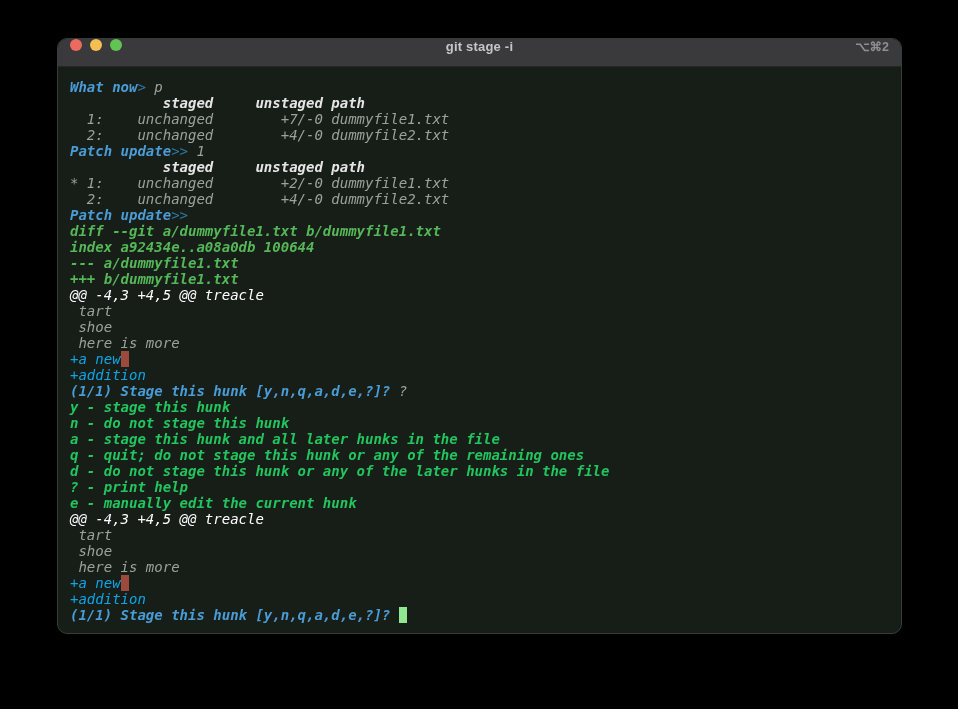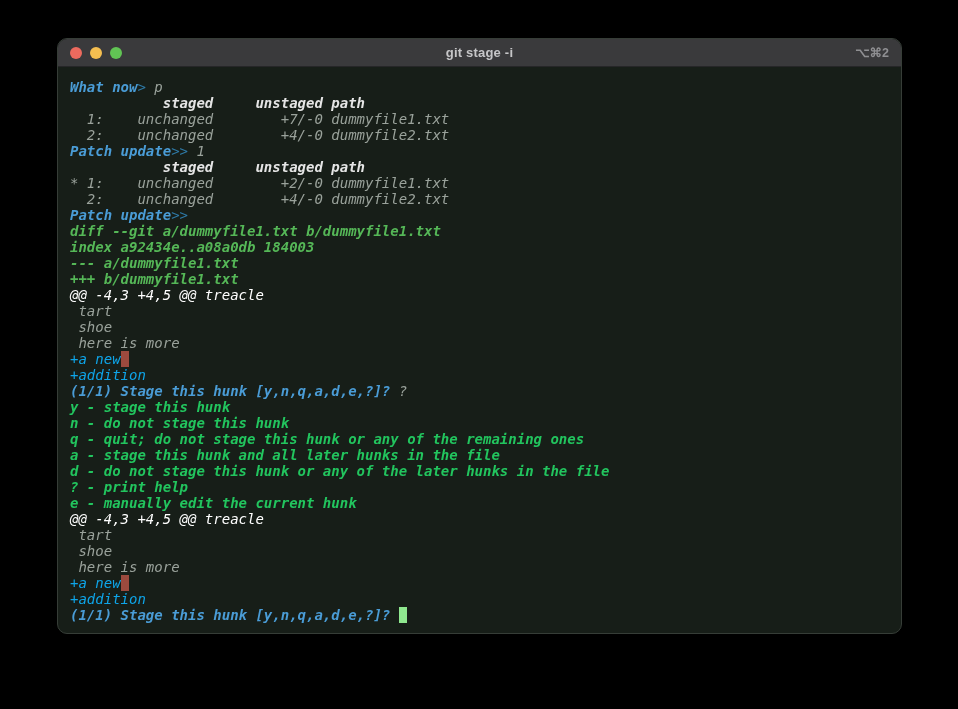--- a/index.html
+++ b/index.html
@@ -17,21 +17,20 @@
     background: #171E18;
     border: 1px solid #363d37;
     box-shadow: 0 18px 40px rgba(0,0,0,0.8);
     overflow: hidden;
   }
   .titlebar {
     height: 28px;
     background: #3a3a3c;
     border-bottom: 1px solid #262628;
     display: flex;
-    align-items: center;
     position: relative;
   }
   .traffic {
     display: flex;
     gap: 8px;
     padding-left: 12px;
   }
   .light {
     width: 12px; height: 12px;
     border-radius: 50%;
@@ -93,34 +92,34 @@
       <div class="line"><span class="seg-prompt">What now</span><span class="seg-dim">&gt;</span><span class="seg-fg"> p</span></div>
       <div class="line"><span class="seg-thead">           staged     unstaged path</span></div>
       <div class="line"><span class="seg-fg">  1:    unchanged        +7/-0 dummyfile1.txt</span></div>
       <div class="line"><span class="seg-fg">  2:    unchanged        +4/-0 dummyfile2.txt</span></div>
       <div class="line"><span class="seg-prompt">Patch update</span><span class="seg-dim">&gt;&gt;</span><span class="seg-fg"> 1</span></div>
       <div class="line"><span class="seg-thead">           staged     unstaged path</span></div>
       <div class="line"><span class="seg-fg">* 1:    unchanged        +2/-0 dummyfile1.txt</span></div>
       <div class="line"><span class="seg-fg">  2:    unchanged        +4/-0 dummyfile2.txt</span></div>
       <div class="line"><span class="seg-prompt">Patch update</span><span class="seg-dim">&gt;&gt;</span></div>
       <div class="line"><span class="seg-meta">diff --git a/dummyfile1.txt b/dummyfile1.txt</span></div>
-      <div class="line"><span class="seg-meta">index a92434e..a08a0db 184003</span></div>
+      <div class="line"><span class="seg-meta">index a92434e..a08a0db 100644</span></div>
       <div class="line"><span class="seg-meta">--- a/dummyfile1.txt</span></div>
       <div class="line"><span class="seg-meta">+++ b/dummyfile1.txt</span></div>
       <div class="line"><span class="seg-hunk">@@ -4,3 +4,5 @@ treacle</span></div>
       <div class="line"><span class="seg-fg"> tart</span></div>
       <div class="line"><span class="seg-fg"> shoe</span></div>
       <div class="line"><span class="seg-fg"> here is more</span></div>
       <div class="line"><span class="seg-add">+a new</span><span class="seg-wsred"> </span></div>
       <div class="line"><span class="seg-add">+addition</span></div>
       <div class="line"><span class="seg-prompt">(1/1) Stage this hunk [y,n,q,a,d,e,?]? </span><span class="seg-fg">?</span></div>
       <div class="line"><span class="seg-help">y - stage this hunk</span></div>
       <div class="line"><span class="seg-help">n - do not stage this hunk</span></div>
+      <div class="line"><span class="seg-help">a - stage this hunk and all later hunks in the file</span></div>
       <div class="line"><span class="seg-help">q - quit; do not stage this hunk or any of the remaining ones</span></div>
-      <div class="line"><span class="seg-help">a - stage this hunk and all later hunks in the file</span></div>
       <div class="line"><span class="seg-help">d - do not stage this hunk or any of the later hunks in the file</span></div>
       <div class="line"><span class="seg-help">? - print help</span></div>
       <div class="line"><span class="seg-help">e - manually edit the current hunk</span></div>
       <div class="line"><span class="seg-hunk">@@ -4,3 +4,5 @@ treacle</span></div>
       <div class="line"><span class="seg-fg"> tart</span></div>
       <div class="line"><span class="seg-fg"> shoe</span></div>
       <div class="line"><span class="seg-fg"> here is more</span></div>
       <div class="line"><span class="seg-add">+a new</span><span class="seg-wsred"> </span></div>
       <div class="line"><span class="seg-add">+addition</span></div>
       <div class="line"><span class="seg-prompt">(1/1) Stage this hunk [y,n,q,a,d,e,?]? </span><span class="seg-cursor"> </span></div>

